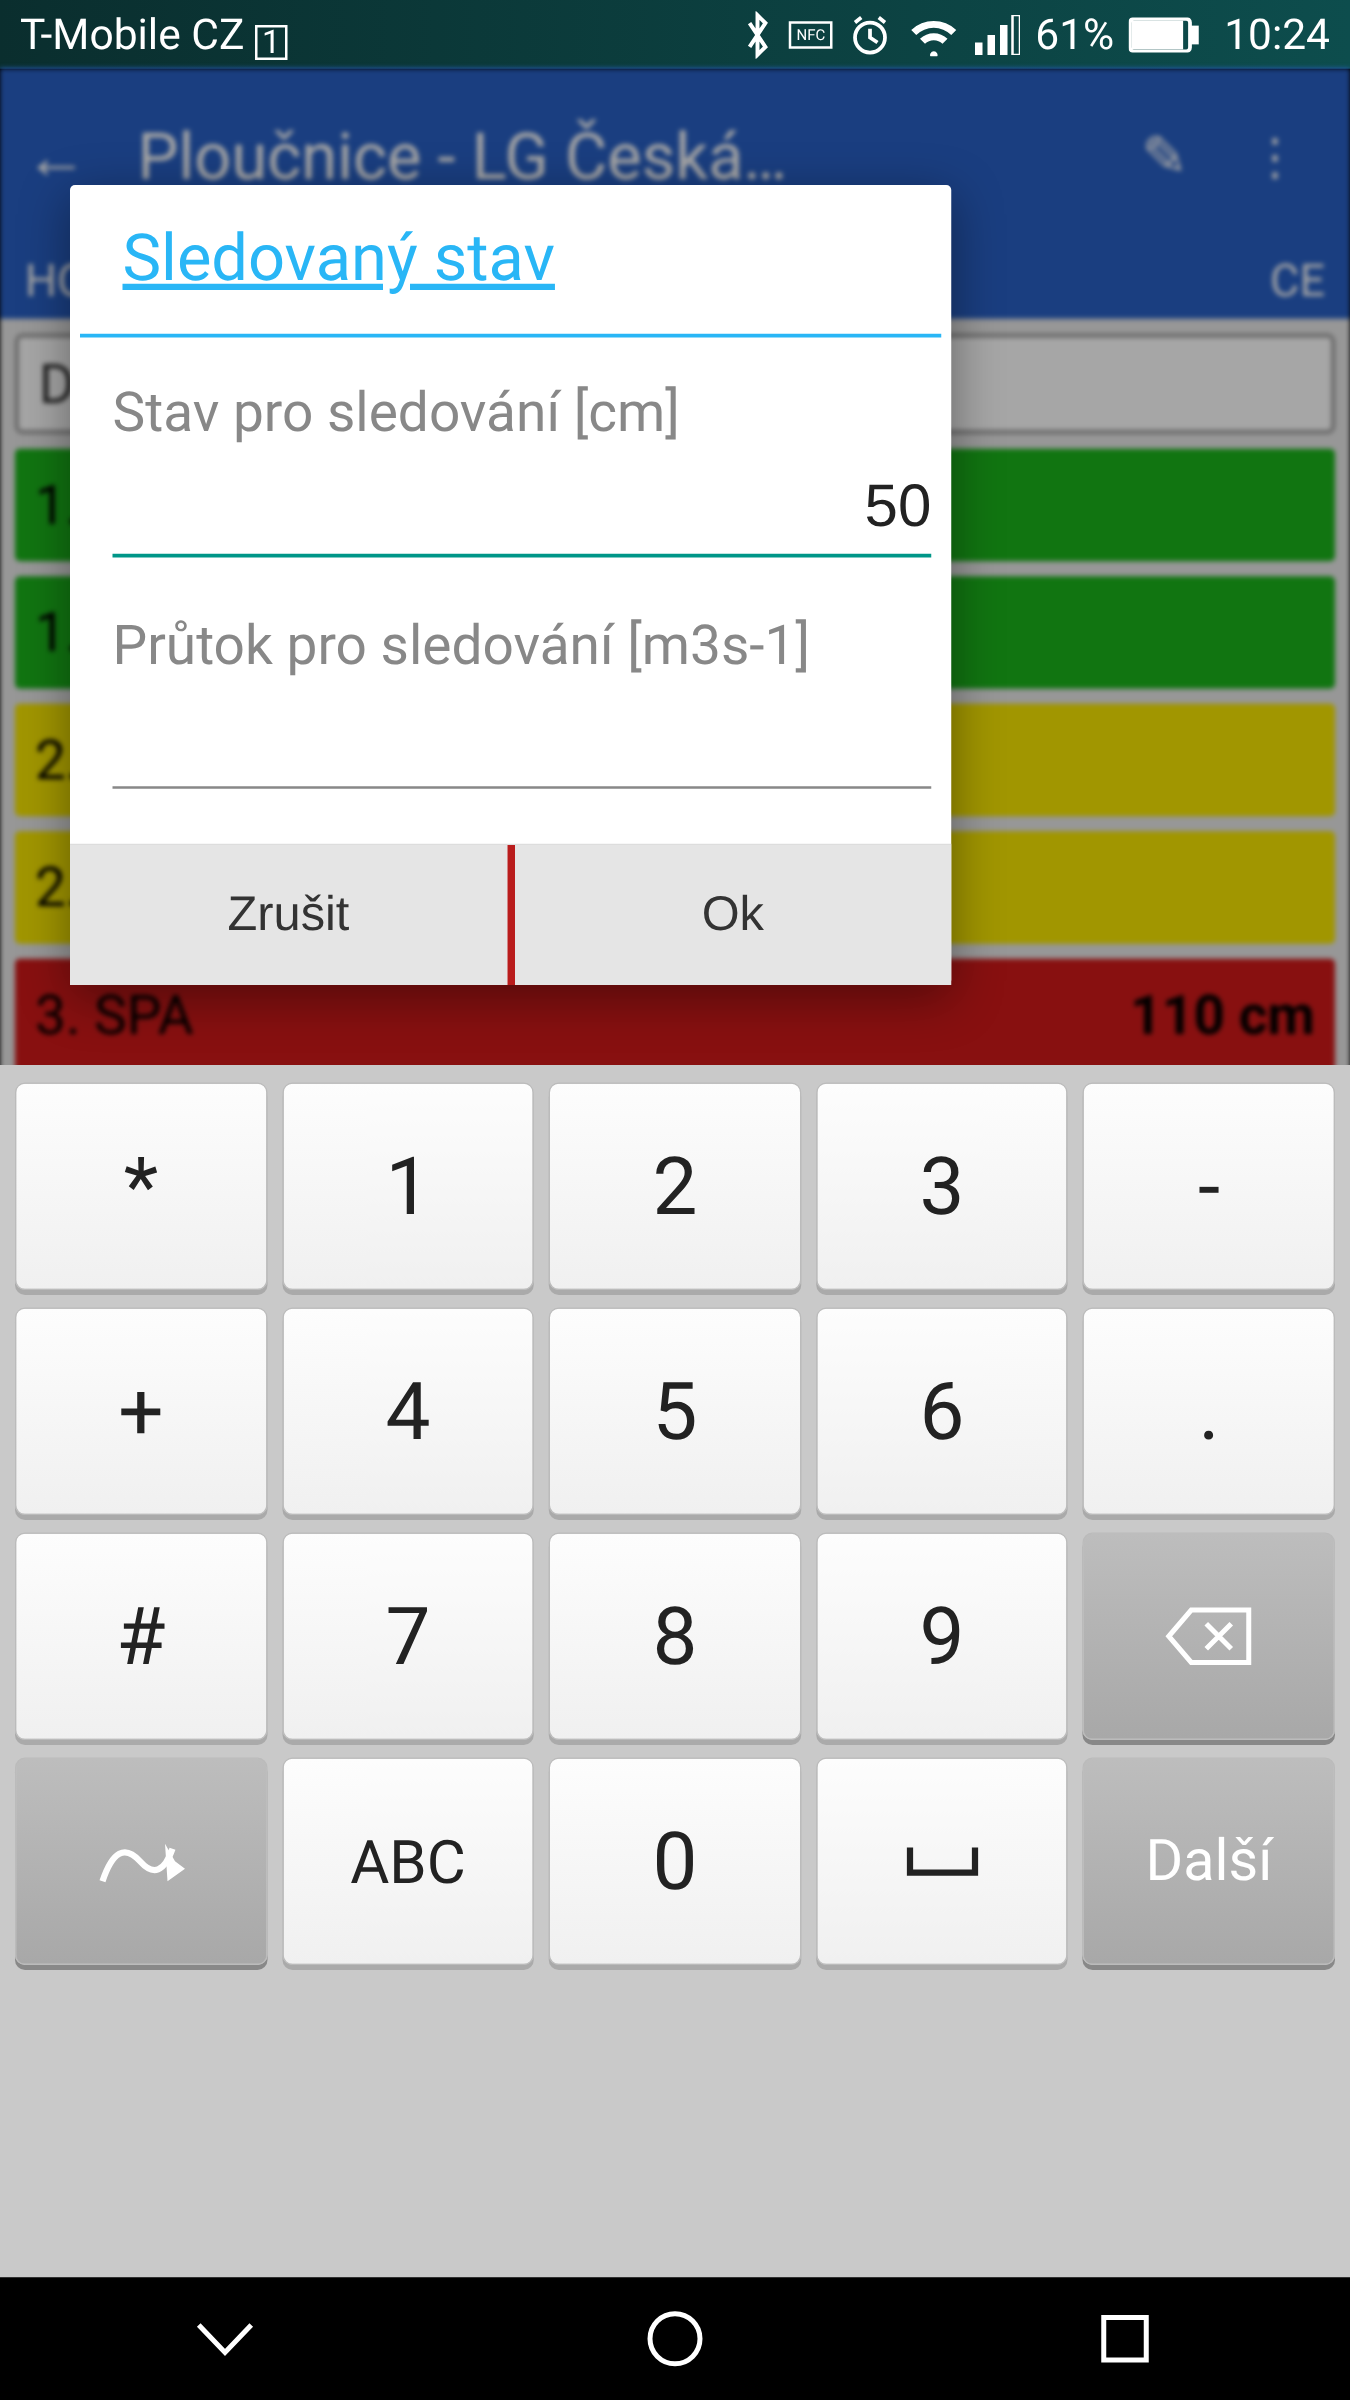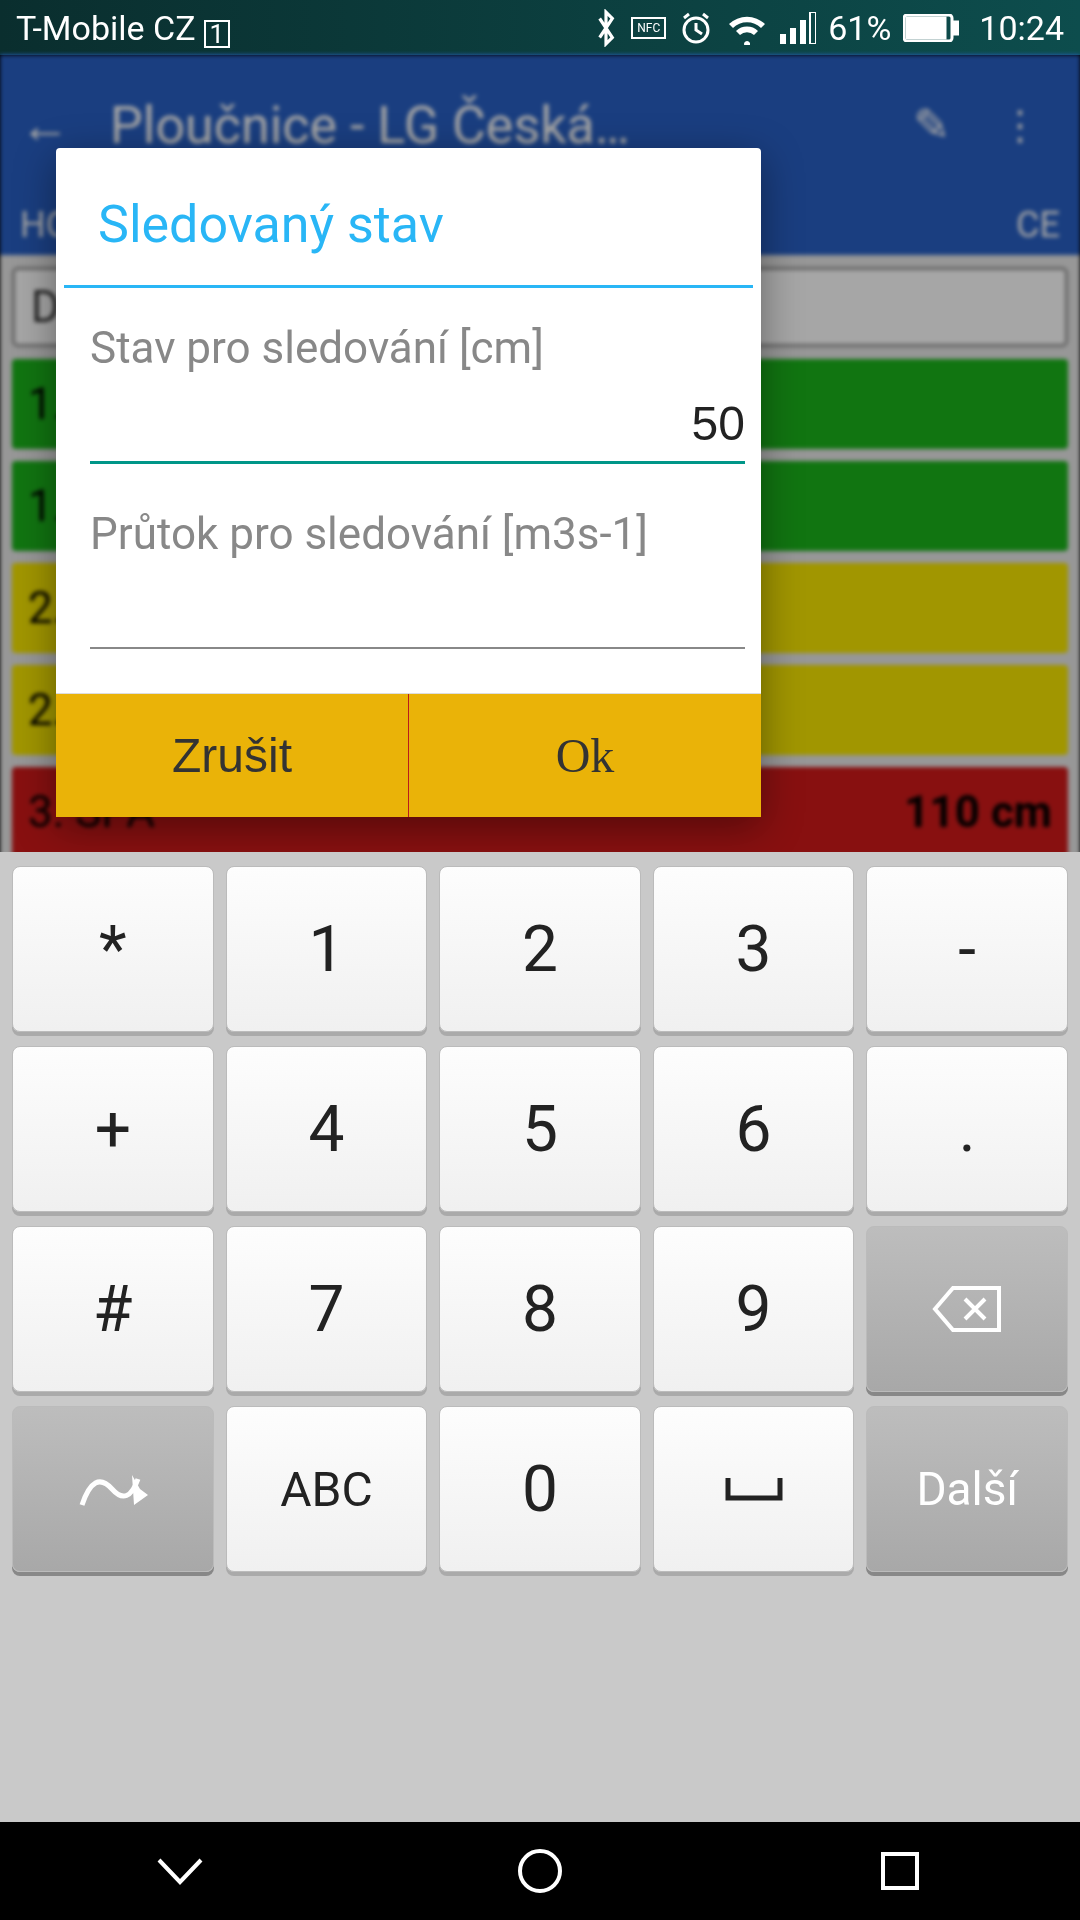--- a/index.html
+++ b/index.html
@@ -24,28 +24,28 @@
   .rows-bg { padding: 12px; background: #e8e8e8; display: flex; flex-direction: column; gap: 12px; }
   .row-d { height: 80px; background: #fff; border: 3px solid #999; border-radius: 6px; padding: 0 16px; font-size: 44px; display: flex; align-items: center; color: #333; }
   .row-g { height: 90px; background: #1bb41b; border-radius: 4px; padding: 0 16px; font-size: 44px; display: flex; align-items: center; color: #000; }
   .row-y { height: 90px; background: #f7e600; border-radius: 4px; padding: 0 16px; font-size: 44px; display: flex; align-items: center; color: #000; }
   .row-r { height: 90px; background: #d11a1a; border-radius: 4px; padding: 0 16px; font-size: 44px; display: flex; align-items: center; color: #000; }
   
   .overlay { position: absolute; top: 55px; left: 0; right: 0; height: 797px; background: rgba(0,0,0,0.35); }
   
   
   .dialog { position: absolute; top: 148px; left: 56px; width: 705px; background: #fff; border-radius: 4px; box-shadow: 0 10px 40px rgba(0,0,0,0.4); padding: 0; }
-  .dialog-title { color: #29b6f6; font-size: 52px; font-weight: 400; padding: 46px 34px 30px 34px; border-bottom: 3px solid #29b6f6; margin: 0 8px; }
+  .dialog-title { color: #29b6f6; font-size: 52px; font-weight: 400; padding: 28px 34px 30px 34px; border-bottom: 3px solid #29b6f6; margin: 0 8px; text-decoration: underline; }
   .dialog-body { padding: 20px 8px 0 8px; }
   .field-label { color: #888; font-size: 44px; padding: 14px 0 6px 0; }
   .field-input { width: 100%; border: none; border-bottom: 3px solid #009688; font-size: 48px; padding: 16px 0 10px 0; color: #222; outline: none; background: transparent; text-align: right; }
   .field-input.empty { border-bottom: 2px solid #888; }
   .dialog-buttons { display: flex; border-top: 1px solid #ddd; margin-top: 44px; }
-  .dialog-btn { flex: 1; text-align: center; padding: 34px 0; font-size: 48px; color: #333; background: #eab308; border: none; }
-  .dialog-btn + .dialog-btn { border-left: 1px solid #b91c1c; font-family: Liberation Serif, serif; }
+  .dialog-btn { flex: 1; text-align: center; padding: 34px 0; font-size: 39px; color: #333; background: #e5e5e5; border: none; }
+  .dialog-btn + .dialog-btn { border-left: 6px solid #b91c1c; }
   
   
   .keyboard { position: absolute; top: 852px; left: 0; width: 1080px; height: 970px; background: #c9c9c9; padding: 14px 12px 14px 12px; }
   .kb-row { display: flex; gap: 12px; margin-bottom: 14px; }
   .key { flex: 1; height: 166px; background: linear-gradient(#fdfdfd, #f0f0f0); border: 1px solid #bbb; border-radius: 8px; box-shadow: 0 4px 0 #aaa; display: flex; align-items: center; justify-content: center; font-size: 64px; color: #222; }
   .key.gray { background: linear-gradient(#bdbdbd, #a8a8a8); color: #fff; box-shadow: 0 4px 0 #888; }
   .key.abc { font-size: 48px; }
   .key.dalsi { font-size: 46px; }
   .key.bksp svg { width: 72px; height: 50px; }
   .key.swipe svg { width: 78px; height: 56px; }

